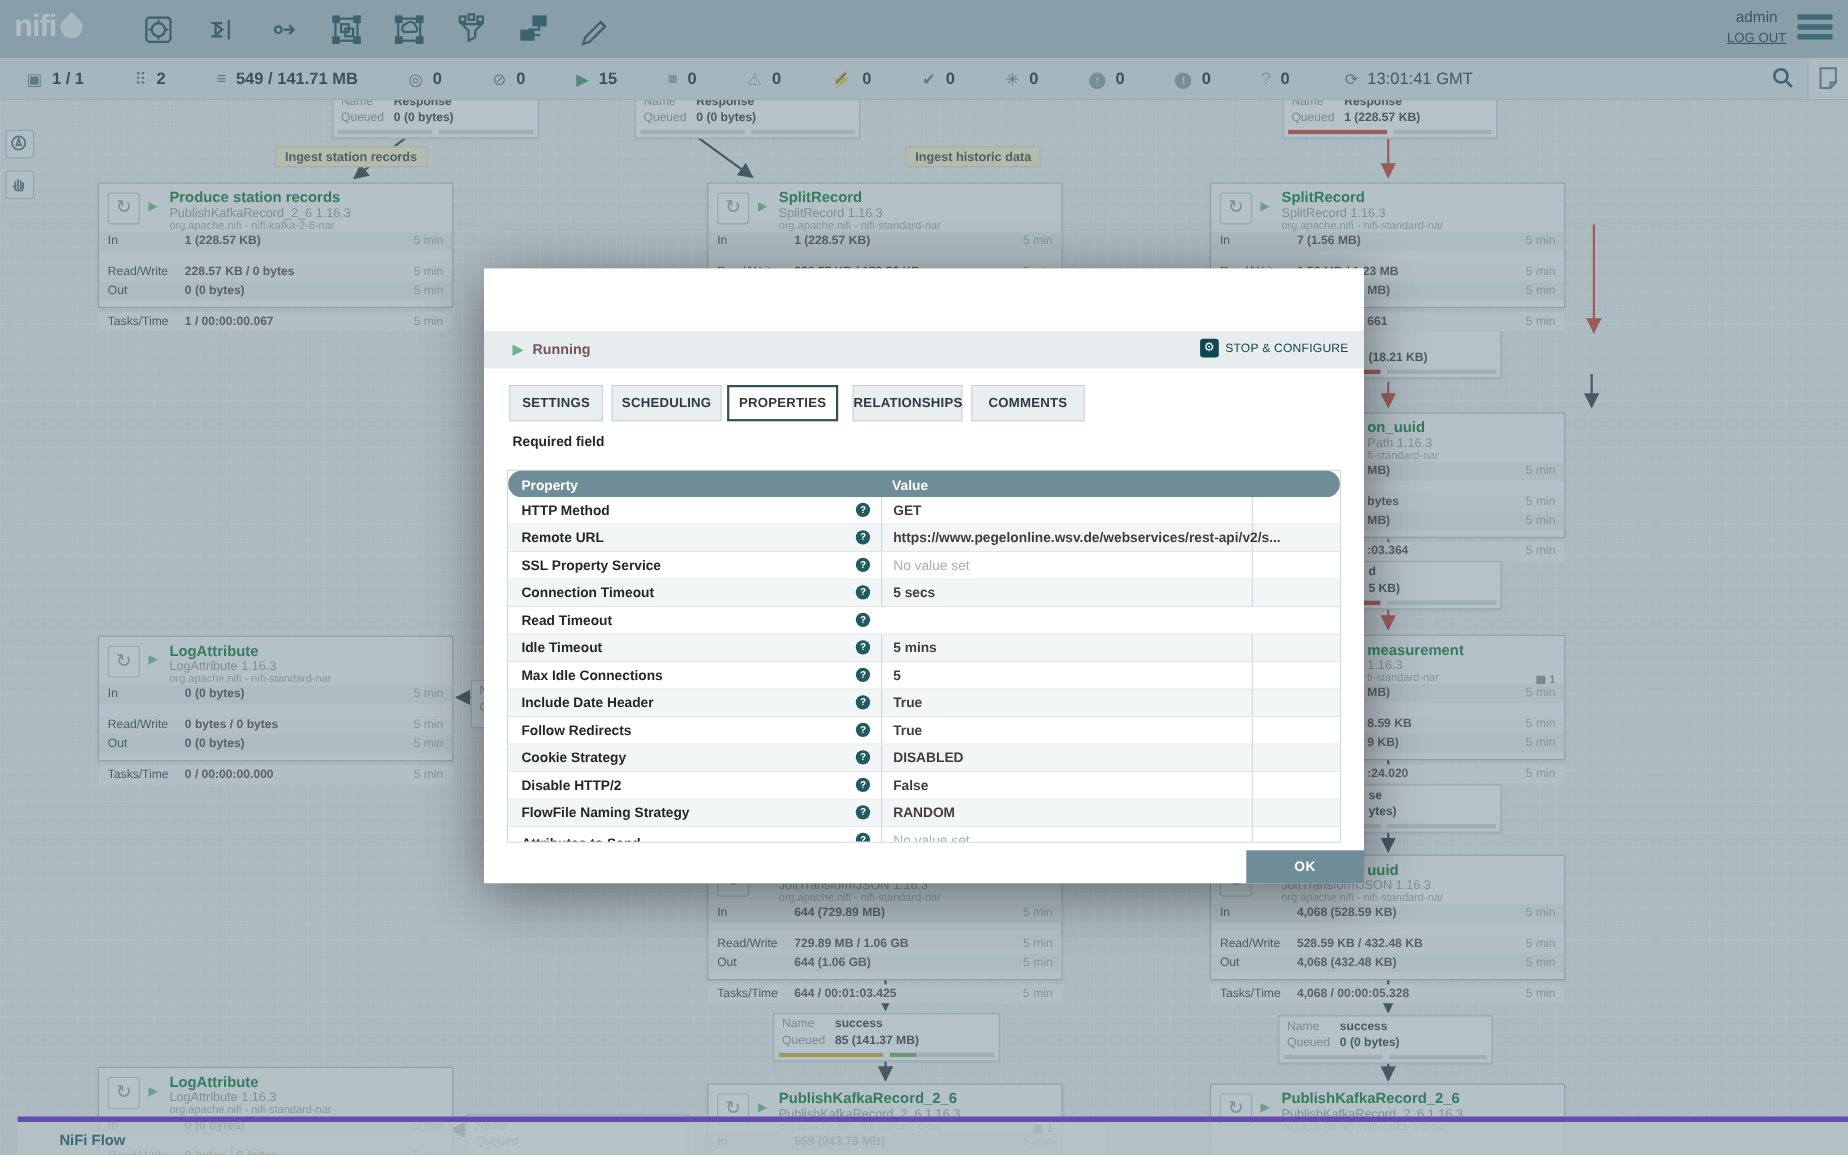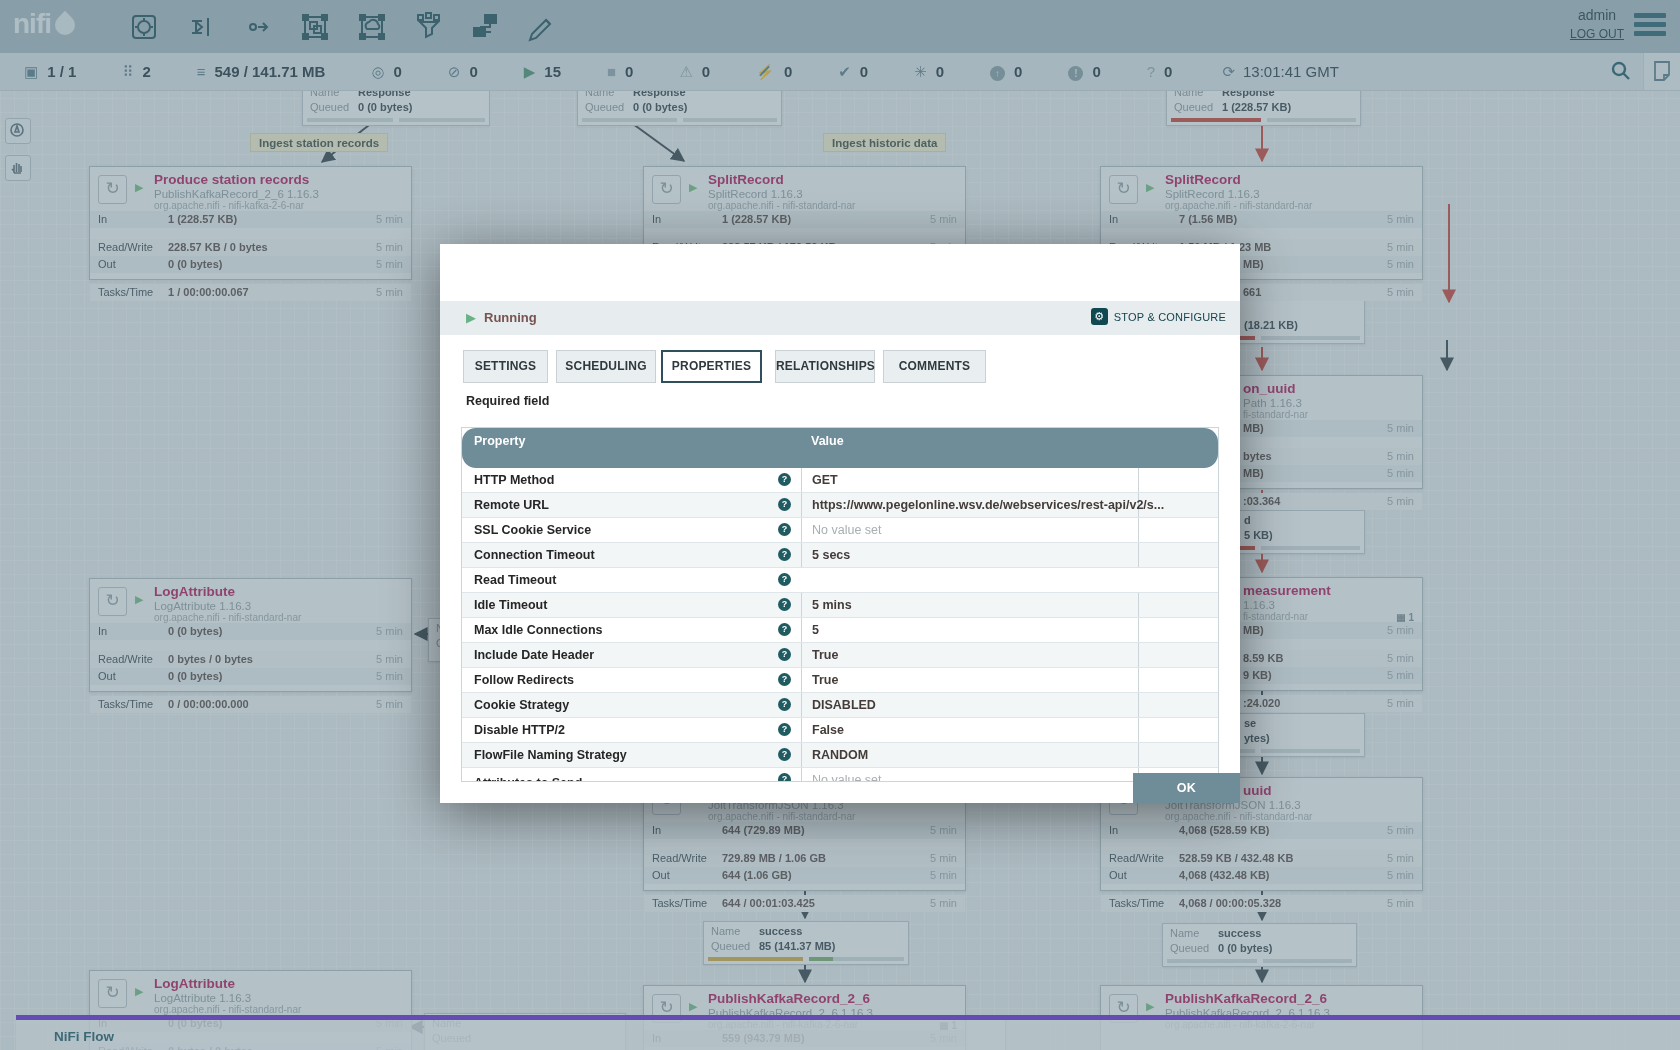--- a/index.html
+++ b/index.html
@@ -11,21 +11,21 @@
     background-image:linear-gradient(rgba(255,255,255,.6) 1px,transparent 1px),
                      linear-gradient(90deg,rgba(255,255,255,.6) 1px,transparent 1px);
     background-size:14px 14px;}
   #arrowsvg{position:absolute;inset:0;}
   .proc{position:absolute;height:112px;background:#fdfefe;border:1px solid #b7bfc3;
     box-shadow:0 1px 3px rgba(0,0,0,.10);}
   .phead{position:relative;height:44px;}
   .picon{position:absolute;left:8px;top:8px;width:27px;height:27px;border:1px solid #c3c9cc;
     border-radius:3px;background:#fff;color:#98a3a7;font-size:17px;line-height:25px;text-align:center;}
   .ptri{position:absolute;left:45px;top:14px;color:#78c183;font-size:11px;}
-  .pname{position:absolute;left:64px;top:5px;font-weight:bold;font-size:13.5px;color:#be185d;white-space:nowrap;}
+  .pname{position:absolute;left:64px;top:5px;font-weight:bold;font-size:13.5px;color:#15803d;white-space:nowrap;}
   .ptype{position:absolute;left:64px;top:21px;font-size:11.5px;color:#9aa4a8;white-space:nowrap;}
   .pbundle{position:absolute;left:64px;top:33px;font-size:10px;color:#a9b1b4;white-space:nowrap;}
   .pbadge{position:absolute;right:8px;top:34px;font-size:10px;color:#868f93;font-weight:bold;}
   .fragpos{left:142px !important;}
   .prow{position:relative;height:17px;font-size:11px;}
   .prow.a{background:#f1f4f5;}
   .prow.b{background:#fafbfc;margin-top:11px;}
   .plabel{position:absolute;left:8px;top:2px;color:#3d494f;}
   .pvalue{position:absolute;left:78px;top:2px;font-weight:bold;color:#5d4b47;white-space:nowrap;}
   .pfrag{position:absolute;left:142px;top:2px;font-weight:bold;color:#5d4b47;white-space:nowrap;}
@@ -108,21 +108,21 @@
   #stopcfg{position:absolute;right:14px;top:7px;cursor:pointer;display:flex;align-items:center;}
   #gearbadge{width:17px;height:17px;background:#0f4850;border-radius:3px;color:#fff;font-size:11px;
     text-align:center;line-height:17px;margin-right:6px;}
   #stopcfglabel{font-weight:normal;font-size:11px;color:#15454f;letter-spacing:.2px;}
   .mtab{position:absolute;top:106px;height:33px;background:#e9eef0;border:1px solid #c9d1d5;
     box-sizing:border-box;text-align:center;line-height:31px;font-weight:bold;font-size:12px;
     color:#30393e;cursor:pointer;letter-spacing:.2px;}
   .mtab.active{background:#fff;border:2px solid #2f4f5a;line-height:29px;}
   #mrequired{position:absolute;left:26px;top:150px;font-weight:bold;font-size:12.5px;color:#262626;}
   #mtable{position:absolute;left:21px;top:183px;width:758px;border:1px solid #ccd6da;box-sizing:border-box;}
-  #mth{position:relative;height:40px;background:#6f8c99;border-radius:14px;}
+  #mth{position:relative;height:24px;background:#6f8c99;border-radius:14px;}
   #mth span{position:absolute;top:6px;font-weight:bold;font-size:12.5px;color:#fff;}
   #mth .h1{left:12px;}
   #mth .h2{left:349px;}
   .mrow{position:relative;height:24px;border-bottom:1px solid #dfe6e9;background:#fff;}
   .mrow.alt{background:#f3f6f7;}
   .mrow.partial{height:13px;overflow:hidden;border-bottom:none;}
   .mprop{position:absolute;left:0;top:0;width:339px;height:24px;}
   .mprop .ptxt{position:absolute;left:12px;top:5px;font-weight:bold;font-size:12.5px;color:#262626;white-space:nowrap;}
   .partial .ptxt,.partial .vtxt{top:8px;}
   .qicon{position:absolute;right:10px;top:5px;width:13px;height:13px;border-radius:50%;background:#1f5b60;
@@ -773,21 +773,21 @@
             <div class="mprop">
               <span class="ptxt">Remote URL</span>
               <span class="qicon">?</span>
             </div>
             <div class="mval">
               <span class="vtxt">https://www.pegelonline.wsv.de/webservices/rest-api/v2/s...</span>
             </div>
           </div>
           <div class="mrow">
             <div class="mprop">
-              <span class="ptxt">SSL Cookie Service</span>
+              <span class="ptxt">SSL Property Service</span>
               <span class="qicon">?</span>
             </div>
             <div class="mval unset">
               <span class="vtxt">No value set</span>
             </div>
           </div>
           <div class="mrow alt">
             <div class="mprop">
               <span class="ptxt">Connection Timeout</span>
               <span class="qicon">?</span>

